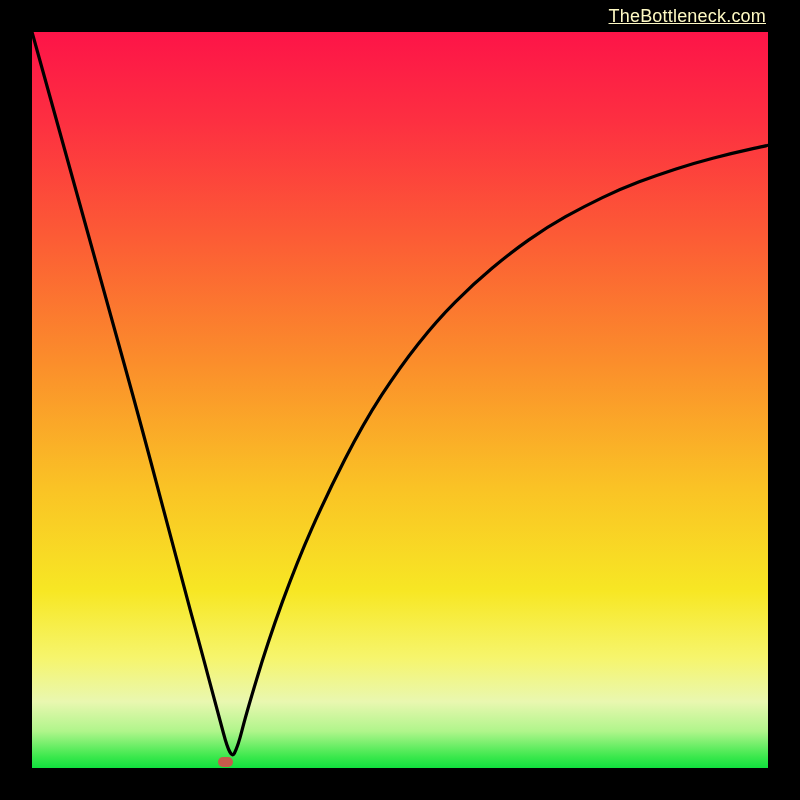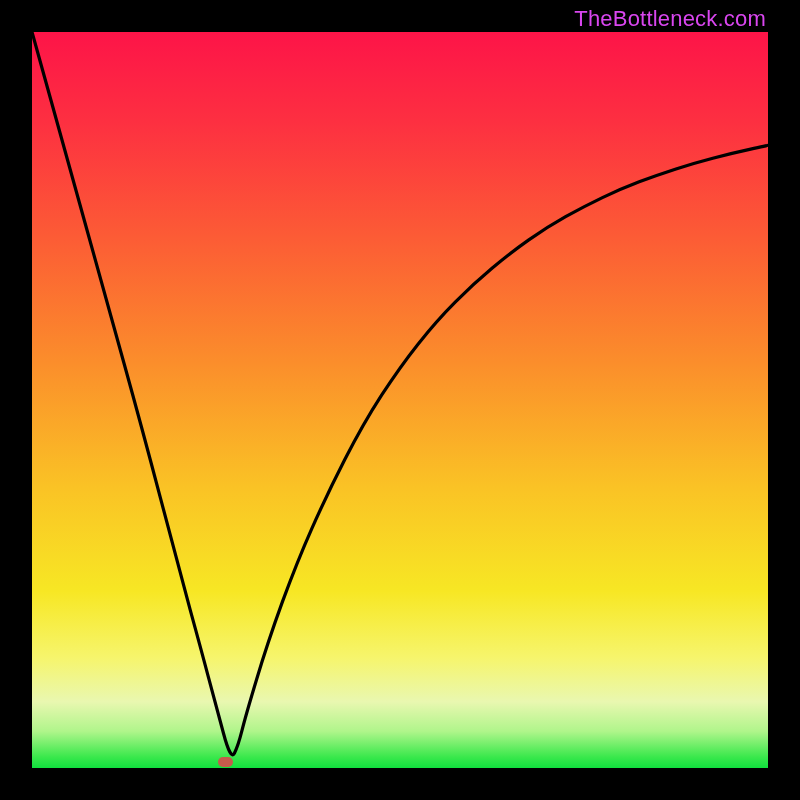--- a/index.html
+++ b/index.html
@@ -36,25 +36,26 @@
       #e9f7b0 91%,
       #b0f58b 95%,
       #3ae84c 98.5%,
       #11e03e 100%
     );
   }
   .attribution {
     position: absolute;
     top: 6px;
     right: 34px;
-    color: #d946ef;
-    font-size: 22px;
+    color: #fef9c3;
+    font-size: 18px;
     letter-spacing: 0.2px;
     font-weight: 400;
     user-select: none;
+    text-decoration: underline;
   }
   svg.curve {
     position: absolute;
     left: 0;
     top: 0;
     width: 736px;
     height: 736px;
   }
   .marker {
     position: absolute;

